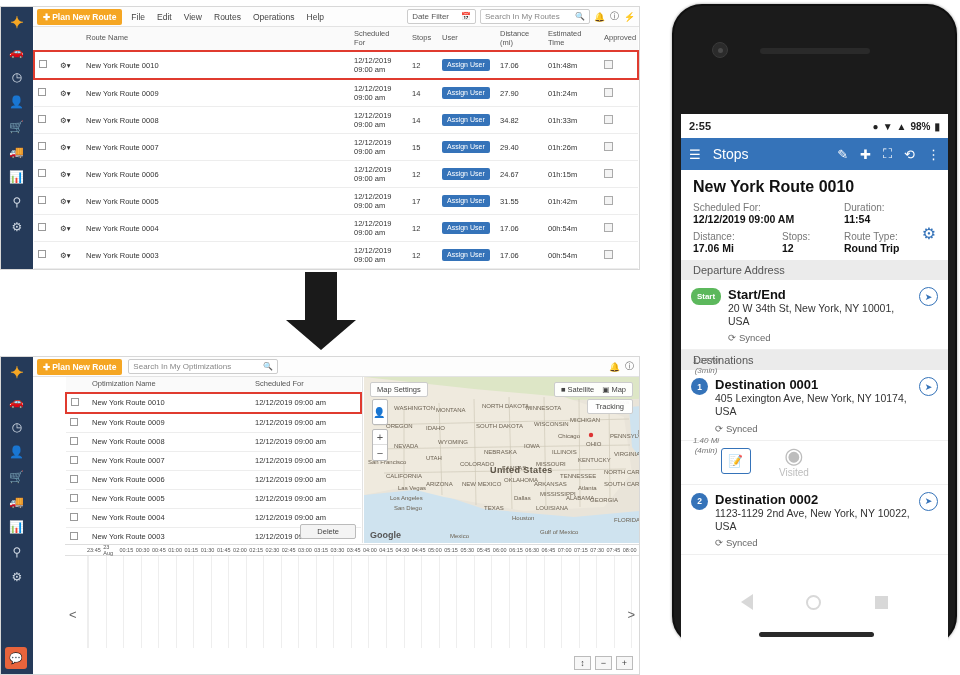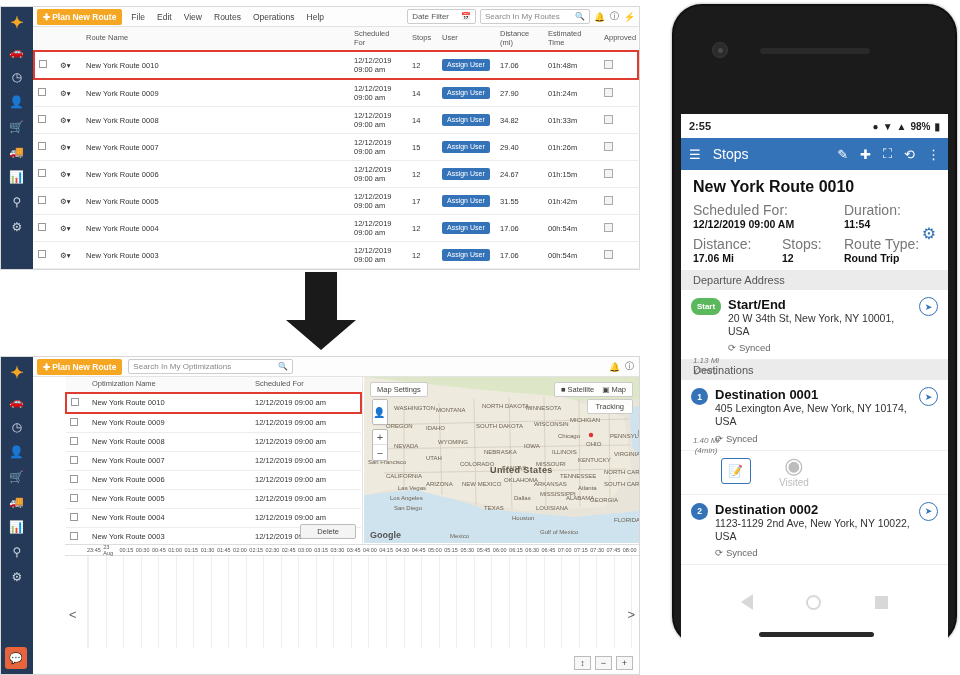--- a/index.html
+++ b/index.html
@@ -162,21 +162,21 @@
     padding:0 8px; gap:12px; color:#fff;
   }
   .app-bar .title { font-size:14px; flex:1; }
   .app-bar .ico { font-size:13px; }
 
   .route-head { padding:8px 12px 2px 12px; }
   .route-title { font-size:16px; font-weight:bold; color:#111; }
   .route-gear { position:absolute; right:12px; color:#3573b9; font-size:16px; }
   .meta-grid { display:flex; padding:4px 12px 6px 12px; font-size:10px; }
   .meta-col { flex:1; }
-  .meta-lbl { color:#777; font-size:14px; }
+  .meta-lbl { color:#777; font-size:10px; }
   .meta-val { color:#111; font-weight:bold; font-size:10.5px; }
 
   .sec-head { background:#ebebeb; padding:4px 12px; font-size:11px; color:#555; }
   .stop-row { display:flex; padding:7px 10px 6px 10px; border-bottom:1px solid #efefef; position:relative; }
   .stop-badge {
     width:17px; height:17px; border-radius:50%; color:#fff; font-size:8.5px; font-weight:bold;
     display:flex; align-items:center; justify-content:center; flex:none; margin-top:1px;
   }
   .stop-badge.start { border-radius:8px; width:30px; background:#5cb85c; font-size:8px; }
   .stop-badge.num { background:#3573b9; }
@@ -402,21 +402,21 @@
     <div class="nav-ico">⚙</div>
     <div class="chat-bubble">💬</div>
   </div>
 
   <div class="work">
     <div class="opt-toolbar">
       <div class="btn-plan">
         <span>✚</span>
         <span>Plan New Route</span>
       </div>
-      <div class="search-box" style="width:165px">
+      <div class="search-box" style="width:150px">
         <span class="ph">Search In My Optimizations</span>
         <span>🔍</span>
       </div>
       <div class="toolbar-right">
         <div class="tb-ico">🔔</div>
         <div class="tb-ico">ⓘ</div>
       </div>
     </div>
 
     <div class="opt-layout">

